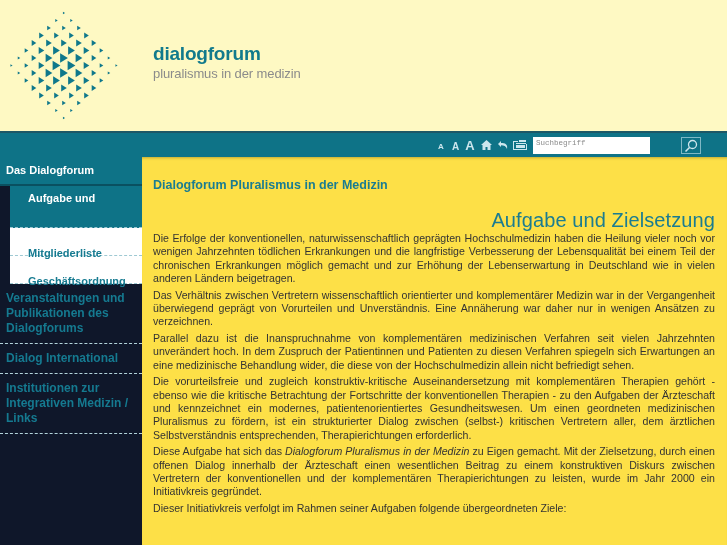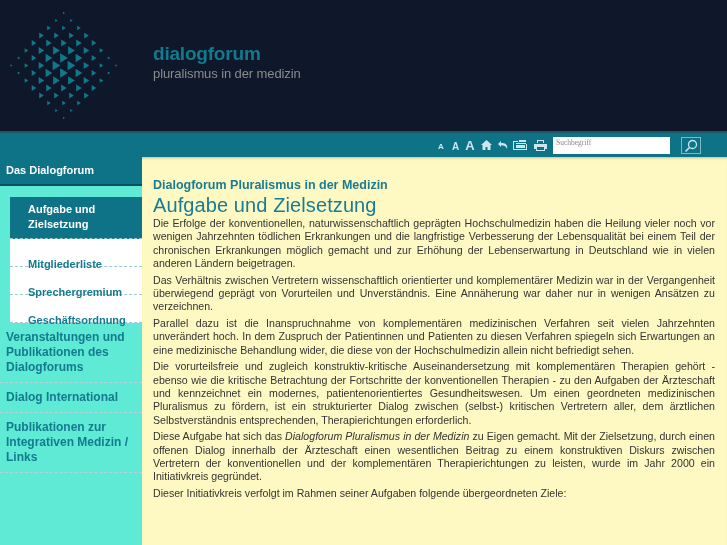--- a/index.html
+++ b/index.html
@@ -1,56 +1,56 @@
 <!DOCTYPE html>
 <html><head>
 <meta charset="utf-8">
 <style>
   * { box-sizing: border-box; margin: 0; padding: 0; }
   html, body { width: 727px; height: 545px; overflow: hidden; background: #f2f2f2; }
   body { position: relative; font-family: "Liberation Sans", sans-serif; color: #333; }
 
   
-  .header { position: absolute; left: 0; top: 0; width: 727px; height: 132px; background: #0f172a; }
+  .header { position: absolute; left: 0; top: 0; width: 727px; height: 132px; background: #fef9c3; }
   .logo-mark { position: absolute; left: 0; top: 0; width: 130px; height: 130px; }
   .logo-mark svg { width: 130px; height: 130px; fill: #0f788b; }
   .logo-text { position: absolute; left: 153px; top: 44px; }
   .logo-line1 { display: block; font-size: 19px; font-weight: bold; color: #117a8c; line-height: 20px; letter-spacing: -0.2px; }
   .logo-line2 { display: block; font-size: 13px; color: #8b8b8b; line-height: 19px; letter-spacing: -0.1px; }
 
   
   .topline { position: absolute; left: 0; top: 131px; width: 727px; height: 2px; background: #1d5866; }
   .navbar { position: absolute; left: 0; top: 133px; width: 727px; height: 24px; background: #0e7387; }
   .tool { position: absolute; top: 0; height: 24px; display: flex; align-items: center; justify-content: center; color: #cde6ed; font-weight: bold; cursor: pointer; }
   .tool svg { fill: #cde6ed; stroke: none; }
   .font-s { left: 436px; width: 10px; font-size: 8px; padding-top: 3px; }
   .font-m { left: 450px; width: 11px; font-size: 10px; padding-top: 2px; }
   .font-l { left: 464px; width: 12px; font-size: 13px; padding-top: 1px; }
   .home { left: 480px; width: 13px; }
   .back { left: 497px; width: 11px; }
   .recommend { left: 513px; width: 14px; }
   .print { left: 533px; width: 14px; }
 
-  .search-input { position: absolute; left: 553px; top: 137px; width: 117px; height: 17px; background: #fff; border: none; outline: none; font-family: Liberation Serif, serif; font-size: 7.5px; color: #777; padding: 0 3px 6px 3px; }
+  .search-input { position: absolute; left: 533px; top: 137px; width: 117px; height: 17px; background: #fff; border: none; outline: none; font-family: Liberation Mono, monospace; font-size: 7.5px; color: #777; padding: 0 3px 6px 3px; }
   .search-input::placeholder { color: #8a8a8a; }
   .search-button { position: absolute; left: 681px; top: 137px; width: 20px; height: 17px; background: #0e7387; border: 1px solid #7fb8c5; display: flex; align-items: center; justify-content: center; cursor: pointer; }
 
   
-  .sidebar { position: absolute; left: 0; top: 157px; width: 142px; height: 388px; background: #5eead4; }
+  .sidebar { position: absolute; left: 0; top: 157px; width: 142px; height: 388px; background: #0f172a; }
   .side-section { height: 27px; background: #0e7387; color: #fff; font-size: 11px; font-weight: bold; padding: 7px 0 0 6px; box-shadow: 0 2px 0 #0a5060; }
-  .submenu { margin-left: 10px; margin-top: 13px; background: #fff; width: 132px; }
+  .submenu { margin-left: 10px; margin-top: 2px; background: #fff; width: 132px; }
   .sub-item { display: block; font-size: 11px; font-weight: bold; color: #157a90; border-bottom: 1px dashed #9ec9d3; padding-left: 18px; line-height: 15px; cursor: pointer; }
   .sub-item.single { height: 28px; padding-top: 18px; }
   .sub-item.active { background: #0e7387; color: #fff; height: 42px; padding-top: 5px; border-bottom: 1px dashed #9ec9d3; }
   .main-item { display: block; font-size: 12px; font-weight: bold; color: #157a90; border-bottom: 1px dashed #b3d3db; padding: 7px 4px 7px 6px; line-height: 15px; cursor: pointer; }
 
   
-  .content { position: absolute; left: 142px; top: 157px; width: 585px; height: 388px; background: #fef9c3; box-shadow: inset 0 3px 3px -2px rgba(0,0,0,0.25); padding: 20px 12px 0 11px; }
+  .content { position: absolute; left: 142px; top: 157px; width: 585px; height: 388px; background: #fde047; box-shadow: inset 0 3px 3px -2px rgba(0,0,0,0.25); padding: 20px 12px 0 11px; }
   .kicker { font-size: 12.5px; font-weight: bold; color: #1a7c91; line-height: 16px; }
-  .title { font-size: 20px; color: #1a7c91; line-height: 24px; letter-spacing: 0.1px; }
+  .title { font-size: 20px; color: #1a7c91; margin-top: 15px; line-height: 24px; letter-spacing: 0.1px; text-align: right; }
   .paragraphs { }
   .para { font-size: 10.6px; line-height: 13.3px; text-align: justify; margin-bottom: 3.5px; color: #333; }
   .para em { font-style: italic; }
 </style>
 </head>
 <body>
 
 <div class="header">
   <div class="logo-mark">
     <svg id="logo-svg" viewBox="0 0 130 130">
@@ -160,29 +160,27 @@
       <circle cx="8.5" cy="5.5" r="4" fill="none" stroke="#cde6ed" stroke-width="1.3"></circle>
       <line x1="5.5" y1="8.5" x2="1.5" y2="12.5" stroke="#cde6ed" stroke-width="1.6"></line>
     </svg>
 </div>
 
 <nav class="sidebar">
   <div class="side-section">Das Dialogforum</div>
   <div class="submenu">
     <a class="sub-item active">
       <span style="display:block">Aufgabe und</span>
-      <span style="display:block">Zielsetzung</span>
     </a>
     <a class="sub-item single">Mitgliederliste</a>
-    <a class="sub-item single">Sprechergremium</a>
     <a class="sub-item single">Geschäftsordnung</a>
   </div>
   <a class="main-item" style="padding-right:14px">Veranstaltungen und Publikationen des Dialogforums</a>
   <a class="main-item">Dialog International</a>
-  <a class="main-item" style="padding-right:8px">Publikationen zur Integrativen Medizin / Links</a>
+  <a class="main-item" style="padding-right:8px">Institutionen zur Integrativen Medizin / Links</a>
 </nav>
 
 <main class="content">
   <div class="kicker">Dialogforum Pluralismus in der Medizin</div>
   <h1 class="title" style="font-weight:normal">Aufgabe und Zielsetzung</h1>
   <div class="paragraphs">
     <p class="para">Die Erfolge der konventionellen, naturwissenschaftlich geprägten Hochschulmedizin haben die Heilung vieler noch vor wenigen Jahrzehnten tödlichen Erkrankungen und die langfristige Verbesserung der Lebensqualität bei einem Teil der chronischen Erkrankungen möglich gemacht und zur Erhöhung der Lebenserwartung in Deutschland wie in vielen anderen Ländern beigetragen.</p>
     <p class="para">Das Verhältnis zwischen Vertretern wissenschaftlich orientierter und komplementärer Medizin war in der Vergangenheit überwiegend geprägt von Vorurteilen und Unverständnis. Eine Annäherung war daher nur in wenigen Ansätzen zu verzeichnen.</p>
     <p class="para">Parallel dazu ist die Inanspruchnahme von komplementären medizinischen Verfahren seit vielen Jahrzehnten unverändert hoch. In dem Zuspruch der Patientinnen und Patienten zu diesen Verfahren spiegeln sich Erwartungen an eine medizinische Behandlung wider, die diese von der Hochschulmedizin allein nicht befriedigt sehen.</p>
     <p class="para">Die vorurteilsfreie und zugleich konstruktiv-kritische Auseinandersetzung mit komplementären Therapien gehört - ebenso wie die kritische Betrachtung der Fortschritte der konventionellen Therapien - zu den Aufgaben der Ärzteschaft und kennzeichnet ein modernes, patientenorientiertes Gesundheitswesen. Um einen geordneten medizinischen Pluralismus zu fördern, ist ein strukturierter Dialog zwischen (selbst-) kritischen Vertretern aller, dem ärztlichen Selbstverständnis entsprechenden, Therapierichtungen erforderlich.</p>

